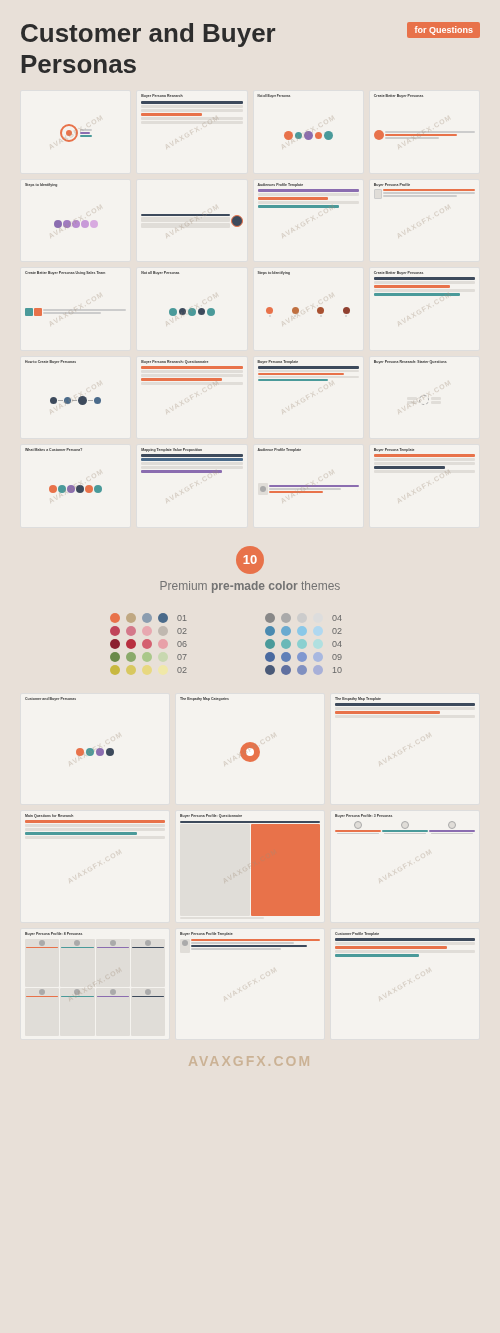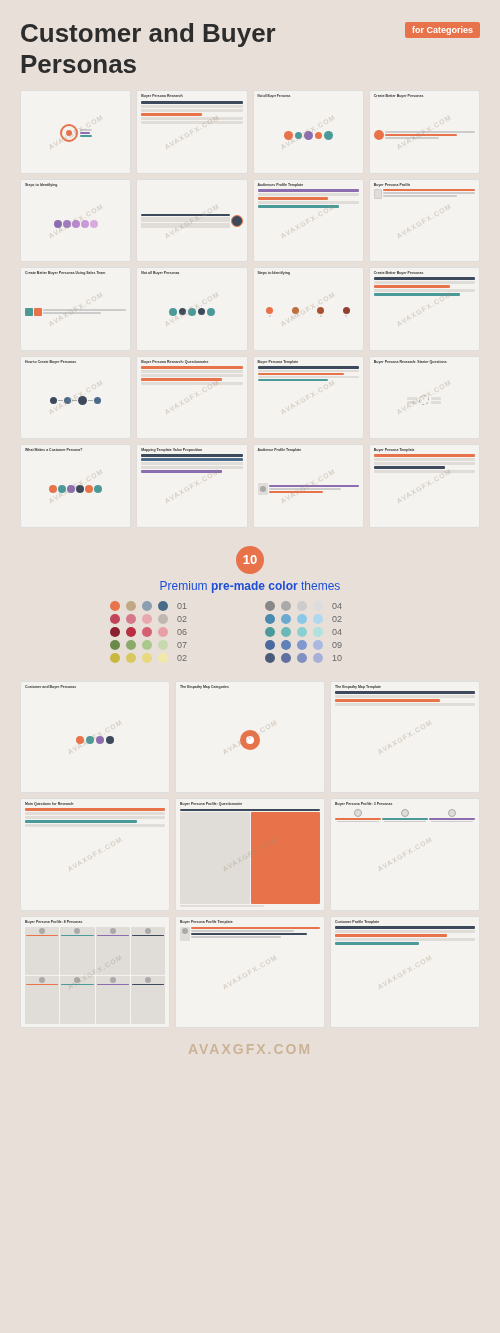--- a/index.html
+++ b/index.html
@@ -107,22 +107,22 @@
       border-radius: 50%;
       width: 28px;
       height: 28px;
       display: inline-flex;
       align-items: center;
       justify-content: center;
       margin-bottom: 5px;
     }
     .themes-title {
       font-size: 12px;
-      color: #1d4ed8;
-      margin-bottom: 8px;
+      color: #737373;
+      margin-bottom: 20px;
     }
     .themes-title strong {
       font-weight: 700;
     }
     .color-themes-grid {
       display: grid;
       grid-template-columns: 1fr 1fr;
       gap: 3px 30px;
       max-width: 280px;
       margin: 0 auto;
@@ -211,21 +211,21 @@
       width: 100%;
     }
   </style>
 </head>
 <body>
 
 <div class="page-wrapper">
 
   <div class="header">
     <h1 class="header-title">Customer and Buyer Personas</h1>
-    <div class="for-powerpoint-badge">for Categories</div>
+    <div class="for-powerpoint-badge">for Questions</div>
   </div>
 
   <div class="slides-grid">
 
     <div class="slide-thumb">
       <div class="slide-preview">
         <div class="sp-title" style="font-size:3px; color:#888;"></div>
         <div style="flex:1; display:flex; justify-content:center; align-items:center;">
           <div style="width:18px;height:18px;border-radius:50%;border:2px solid #e8724a; position:relative; display:flex; align-items:center; justify-content:center;">
             <div style="width:6px;height:6px;border-radius:50%;background:#e8724a;"></div>

